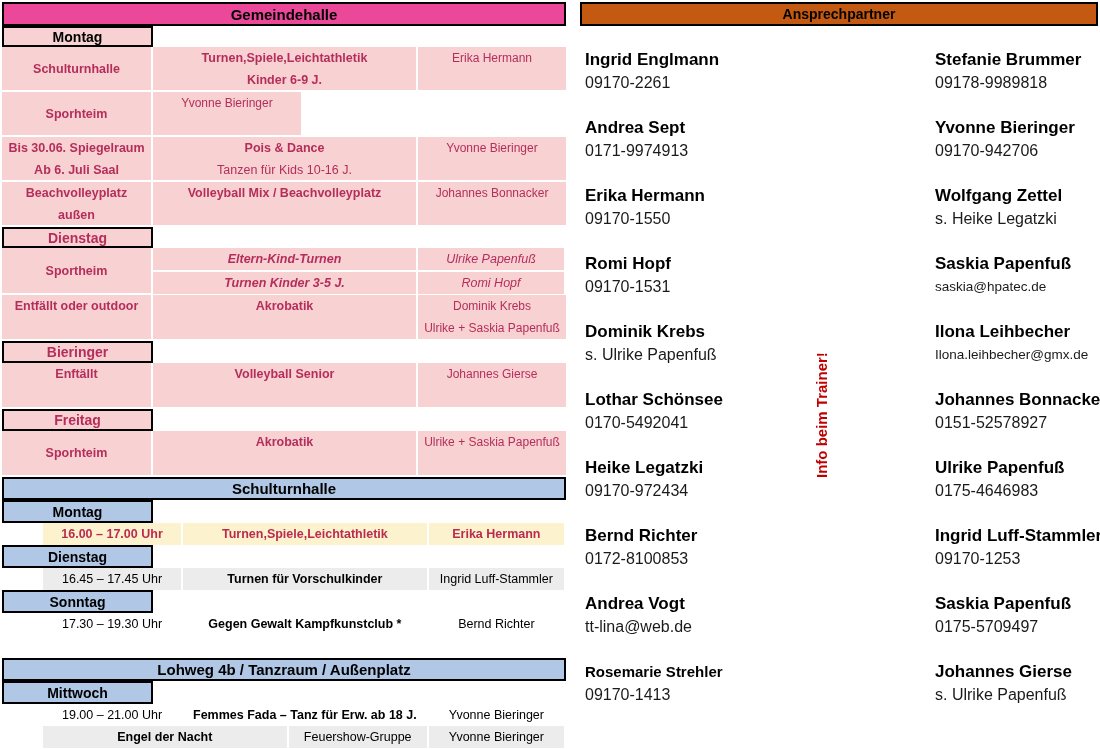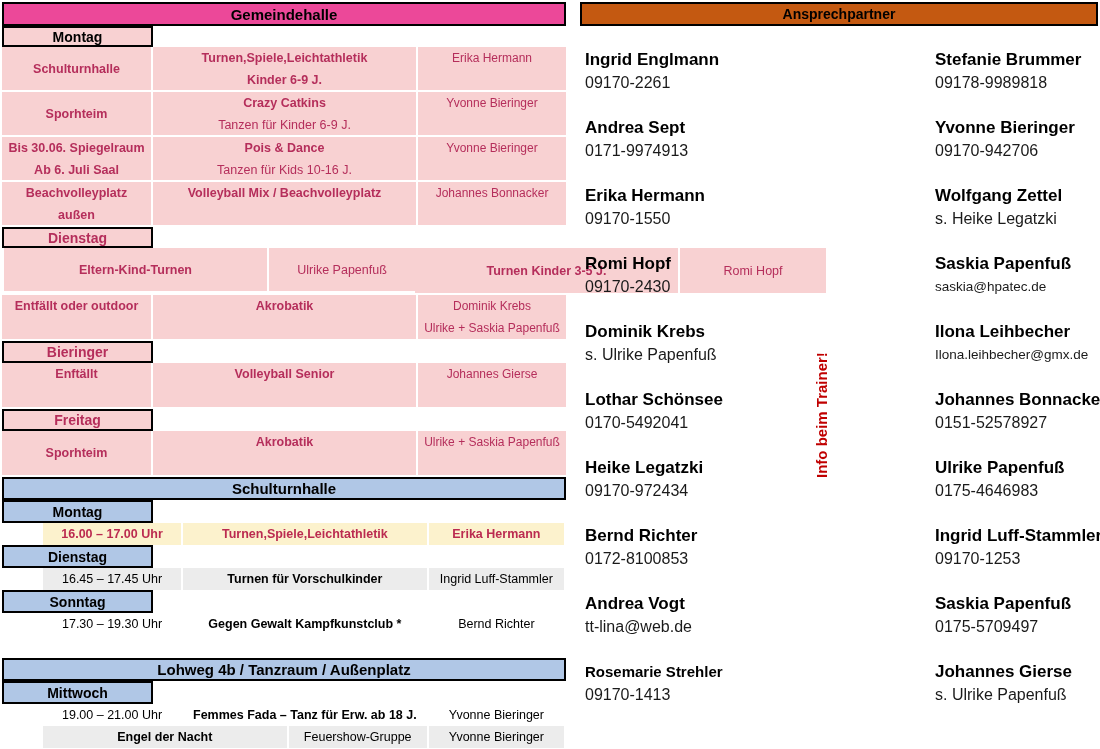--- a/index.html
+++ b/index.html
@@ -44,21 +44,21 @@
     color: #b52e5b; overflow: hidden;
   }
   .c1 { width: 151px; }
   .c2 { width: 265px; }
   .c3 { width: 148px; border-right: none !important; }
   .ln { height: 22px; line-height: 22px; font-size: 12.5px; white-space: nowrap; }
   .c3 .ln { font-size: 12px; }
   .b  { font-weight: 700; }
   .vc { justify-content: center; }
 
-  .rsub { display: flex; flex-direction: row; flex: 1; }
+  .rsub { display: flex; flex-direction: column; flex: 1; font-style: italic; }
   .subrow { display: flex; flex: 1; border-bottom: 2px solid #fff; }
   .subrow:last-child { border-bottom: none; }
   .subrow .c { height: 100%; justify-content: center; }
   .c2s { width: 265px; }
   .c3s { width: 146px; border-right: none !important; }
 
   
   .srow { display: flex; margin-left: 41px; }
   .srow .sc {
     border-right: 2px solid #fff; height: 100%;
@@ -110,24 +110,20 @@
     </div>
     <div class="c c3">
         <div class="ln">Erika Hermann</div>
       </div>
   </div>
 
   <div class="prow h45">
     <div class="c c1 vc">
         <div class="ln b">Sporhteim</div>
       </div>
-    <div class="c c2">
-      <div class="ln b">Crazy Catkins</div>
-      <div class="ln">Tanzen für Kinder 6-9 J.</div>
-    </div>
     <div class="c c3">
         <div class="ln">Yvonne Bieringer</div>
       </div>
   </div>
 
   <div class="prow h45">
     <div class="c c1">
       <div class="ln b">Bis 30.06. Spiegelraum</div>
       <div class="ln b">Ab 6. Juli Saal</div>
     </div>
@@ -291,21 +287,21 @@
     <div class="contact">
       <div class="cname">Andrea Sept</div>
       <div class="cinfo">0171-9974913</div>
     </div>
     <div class="contact">
       <div class="cname">Erika Hermann</div>
       <div class="cinfo">09170-1550</div>
     </div>
     <div class="contact">
       <div class="cname">Romi Hopf</div>
-      <div class="cinfo">09170-2430</div>
+      <div class="cinfo">09170-1531</div>
     </div>
     <div class="contact">
       <div class="cname">Dominik Krebs</div>
       <div class="cinfo">s. Ulrike Papenfuß</div>
     </div>
     <div class="contact">
       <div class="cname">Lothar Schönsee</div>
       <div class="cinfo">0170-5492041</div>
     </div>
     <div class="contact">

